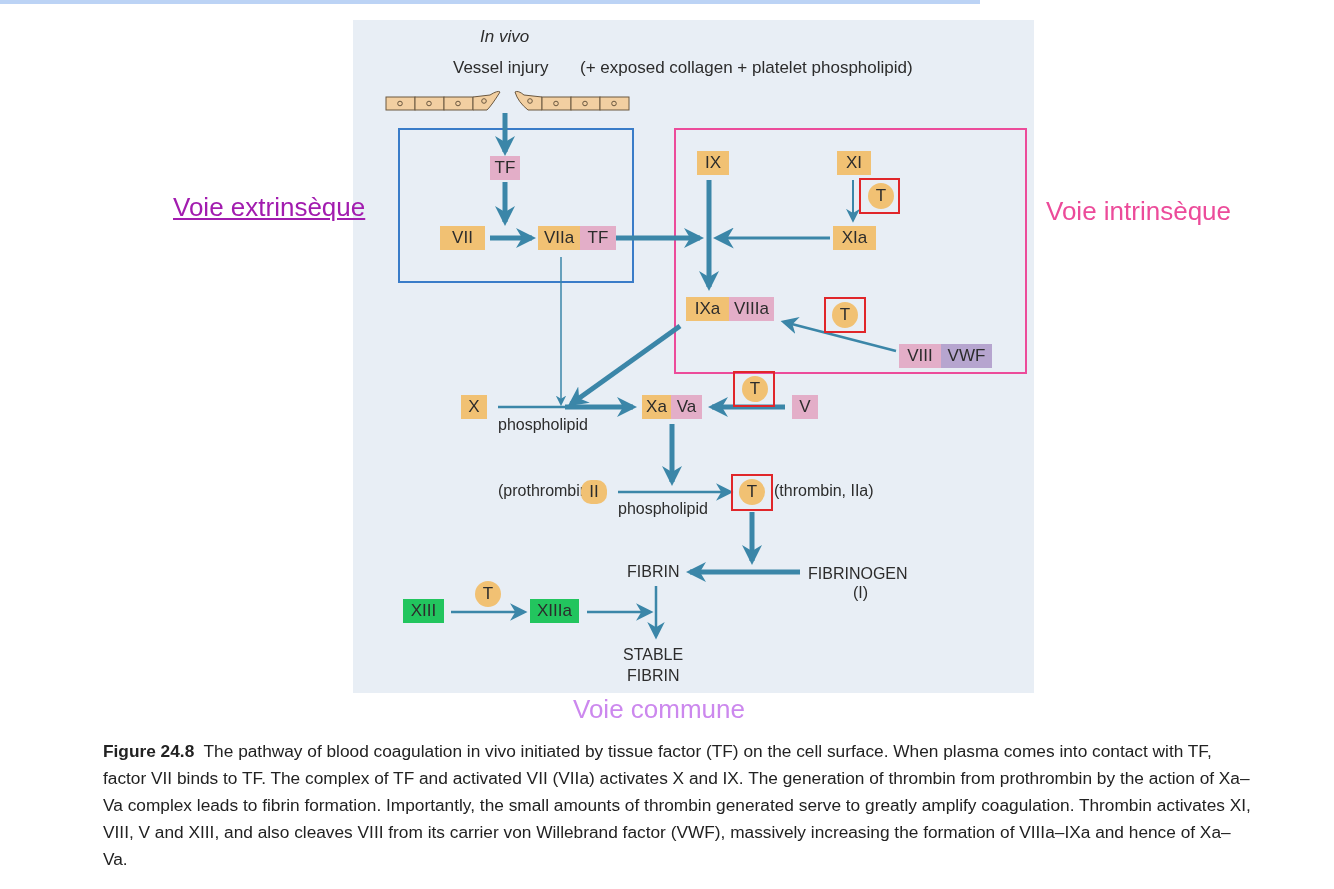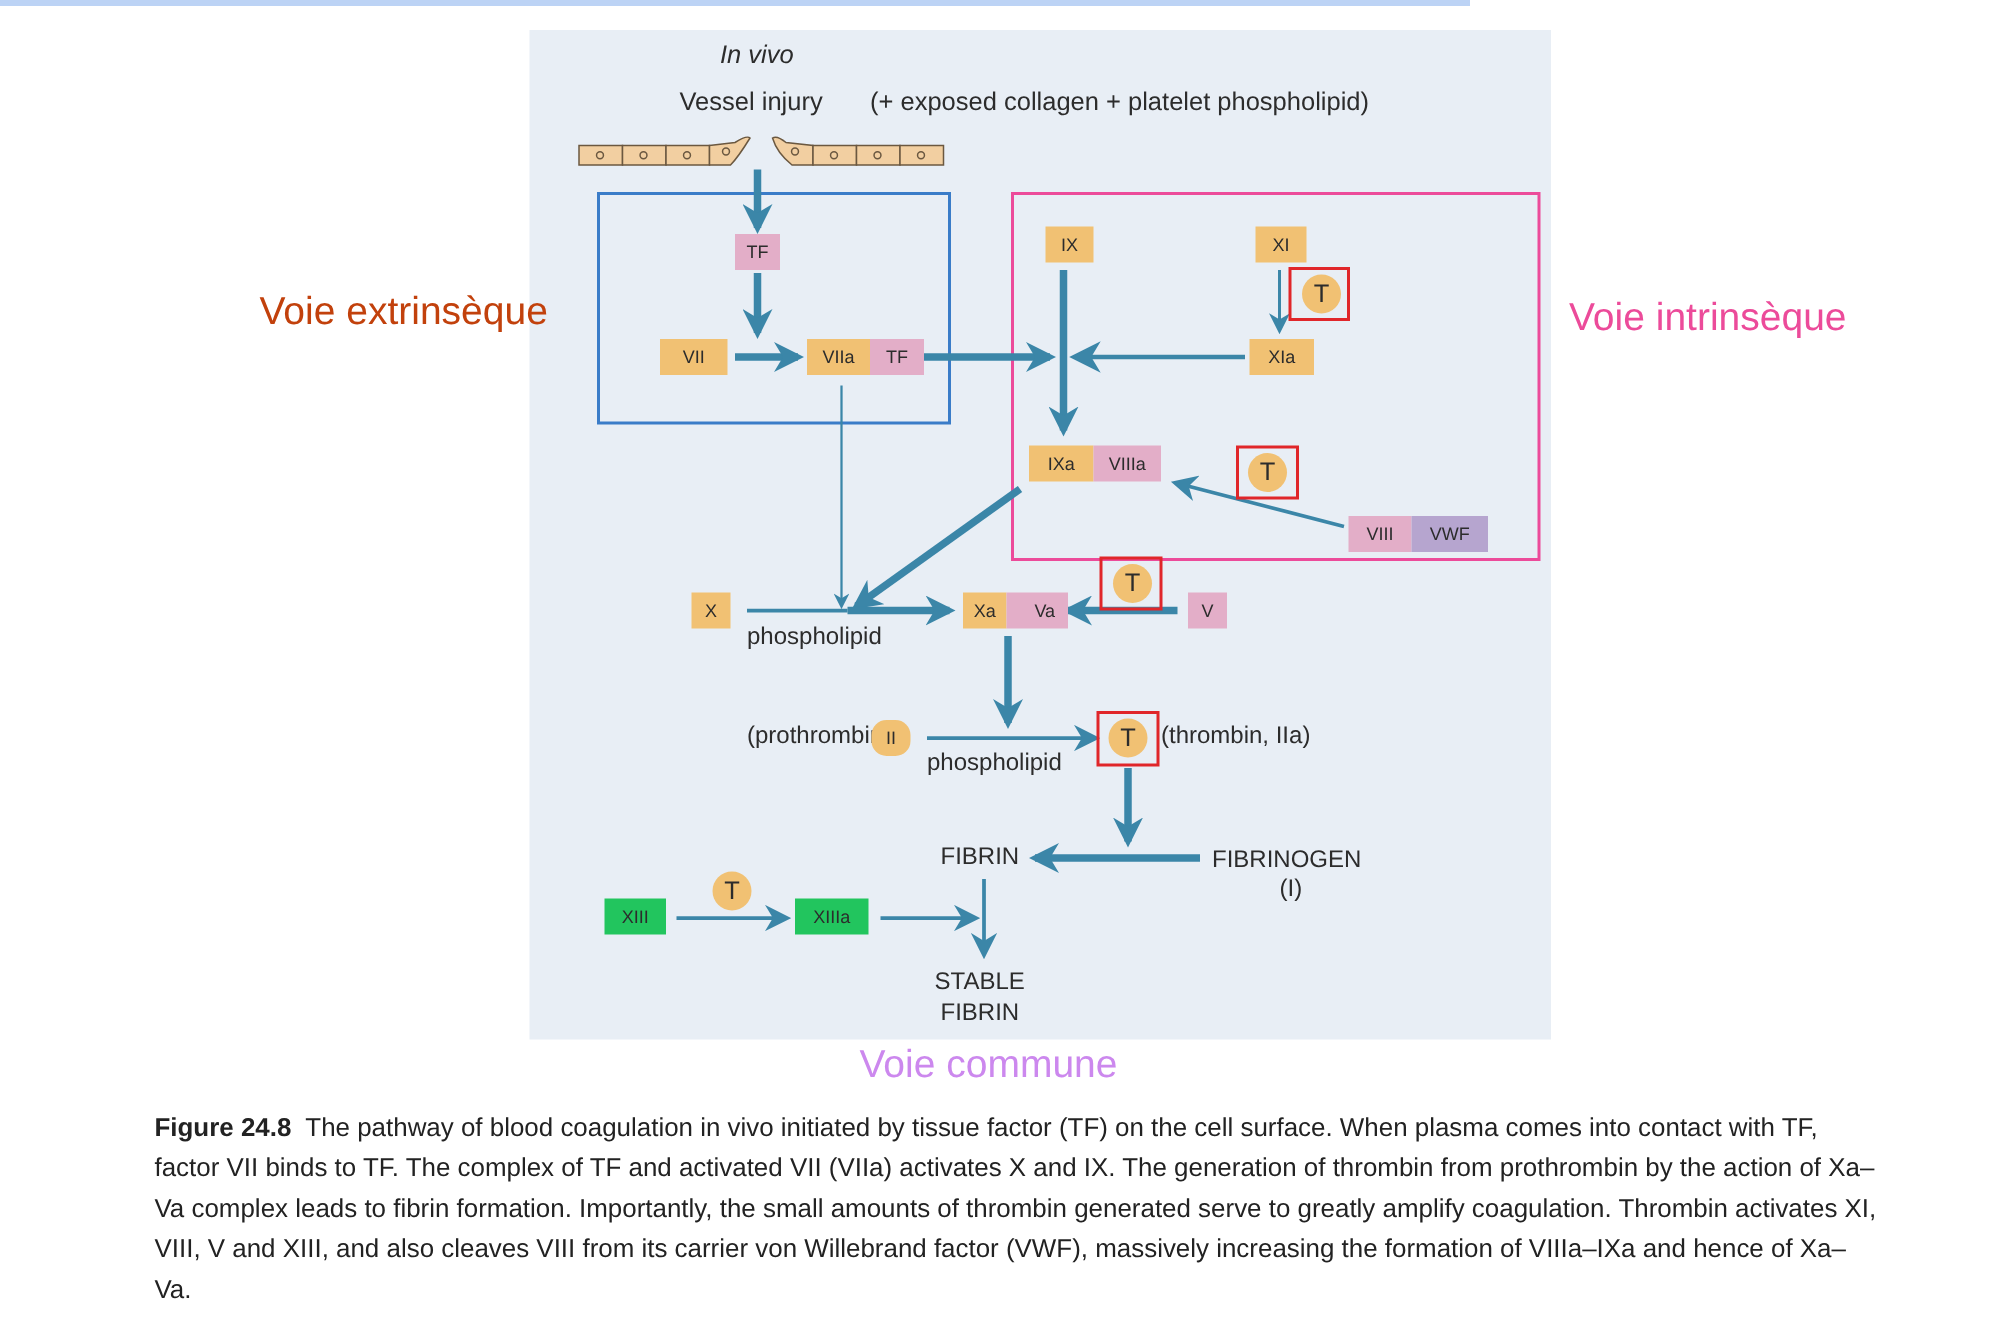--- a/index.html
+++ b/index.html
@@ -1,20 +1,20 @@
 <!DOCTYPE html>
 <html><head>
 <meta charset="utf-8">
 <style>
   html, body { margin:0; padding:0; background:#ffffff; }
   body { width:1334px; height:889px; position:relative; overflow:hidden; font-family:"Liberation Sans", sans-serif; color:#2a2a2a; }
   .top-strip { position:absolute; left:0; top:0; width:980px; height:4px; background:#bcd3f5; }
   .panel { position:absolute; left:353px; top:20px; width:681px; height:673px; background:#e8eef5; }
   .t { position:absolute; white-space:nowrap; font-size:16px; color:#2c2c2c; }
-  .box { position:absolute; height:24px; line-height:24px; font-size:12px; text-align:center; color:#2c2c2c; }
+  .box { position:absolute; height:24px; line-height:24px; font-size:17px; text-align:center; color:#2c2c2c; }
   .or { background:#f1c173; }
   .pk { background:#e3aec8; }
   .pu { background:#b6a5cf; }
   .gr { background:#22c55e; }
   .tcirc { position:absolute; width:26px; height:26px; border-radius:50%; background:#f1c173; font-size:17px; line-height:26px; text-align:center; color:#2c2c2c; }
   .redframe { position:absolute; border:2px solid #e0262a; box-sizing:border-box; }
   .side-label { position:absolute; font-size:26px; white-space:nowrap; }
   .caption { position:absolute; left:103px; top:738px; width:1150px; font-size:17.3px; line-height:27px; color:#222; }
   .caption b { font-weight:bold; }
   svg { position:absolute; left:0; top:0; }
@@ -100,21 +100,21 @@
     <line x1="451" y1="612" x2="524" y2="612" stroke-width="2.5" marker-end="url(#ahs)"></line>
 
     <line x1="587" y1="612" x2="650" y2="612" stroke-width="2.5" marker-end="url(#ahs)"></line>
   </g>
 </svg>
 
 <div class="t" style="left:480px;top:27px;font-style:italic;font-size:17px;">In vivo</div>
 <div class="t" style="left:453px;top:58px;font-size:17px;">Vessel injury</div>
 <div class="t" style="left:580px;top:58px;font-size:17px;">(+ exposed collagen + platelet phospholipid)</div>
 
-<div class="side-label" style="left:173px;top:192px;color:#c2410c;">Voie extrinsèque</div>
+<div class="side-label" style="left:173px;top:192px;color:#a21caf;text-decoration:underline;">Voie extrinsèque</div>
 <div class="side-label" style="left:1046px;top:196px;color:#ec4b9a;">Voie intrinsèque</div>
 <div class="side-label" style="left:573px;top:694px;color:#cc88ee;">Voie commune</div>
 
 <div class="box pk" style="left:490px;top:156px;width:30px;">TF</div>
 <div class="box or" style="left:440px;top:226px;width:45px;">VII</div>
 <div class="box or" style="left:538px;top:226px;width:42px;">VIIa</div>
 <div class="box pk" style="left:580px;top:226px;width:36px;">TF</div>
 
 <div class="box or" style="left:697px;top:151px;width:32px;">IX</div>
 <div class="box or" style="left:837px;top:151px;width:34px;">XI</div>
@@ -124,21 +124,21 @@
 <div class="box or" style="left:686px;top:297px;width:43px;">IXa</div>
 <div class="box pk" style="left:729px;top:297px;width:45px;">VIIIa</div>
 <div class="redframe" style="left:824px;top:297px;width:42px;height:36px;"></div>
 <div class="tcirc" style="left:832px;top:302px;">T</div>
 <div class="box pk" style="left:899px;top:344px;width:42px;">VIII</div>
 <div class="box pu" style="left:941px;top:344px;width:51px;">VWF</div>
 
 <div class="box or" style="left:461px;top:395px;width:26px;">X</div>
 <div class="t" style="left:498px;top:416px;">phospholipid</div>
 <div class="box or" style="left:642px;top:395px;width:29px;">Xa</div>
-<div class="box pk" style="left:671px;top:395px;width:31px;padding-left:10px;">Va</div>
+<div class="box pk" style="left:671px;top:395px;width:31px;">Va</div>
 <div class="redframe" style="left:733px;top:371px;width:42px;height:36px;"></div>
 <div class="tcirc" style="left:742px;top:376px;">T</div>
 <div class="box pk" style="left:792px;top:395px;width:26px;">V</div>
 
 <div class="t" style="left:498px;top:482px;">(prothrombin)</div>
 <div class="box or" style="left:581px;top:480px;width:26px;border-radius:10px;">II</div>
 <div class="t" style="left:618px;top:500px;">phospholipid</div>
 <div class="redframe" style="left:731px;top:474px;width:42px;height:37px;"></div>
 <div class="tcirc" style="left:739px;top:479px;">T</div>
 <div class="t" style="left:774px;top:482px;">(thrombin, IIa)</div>

